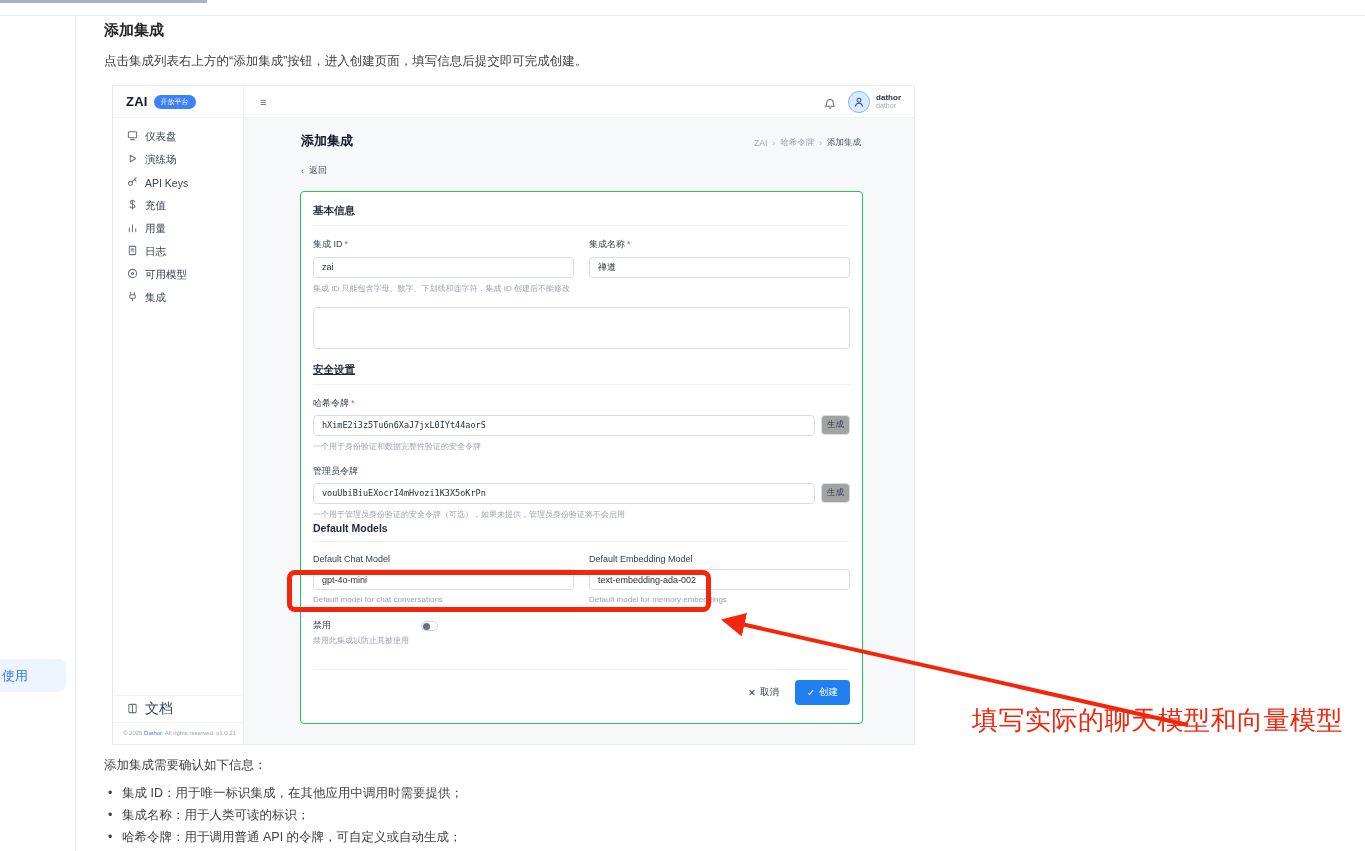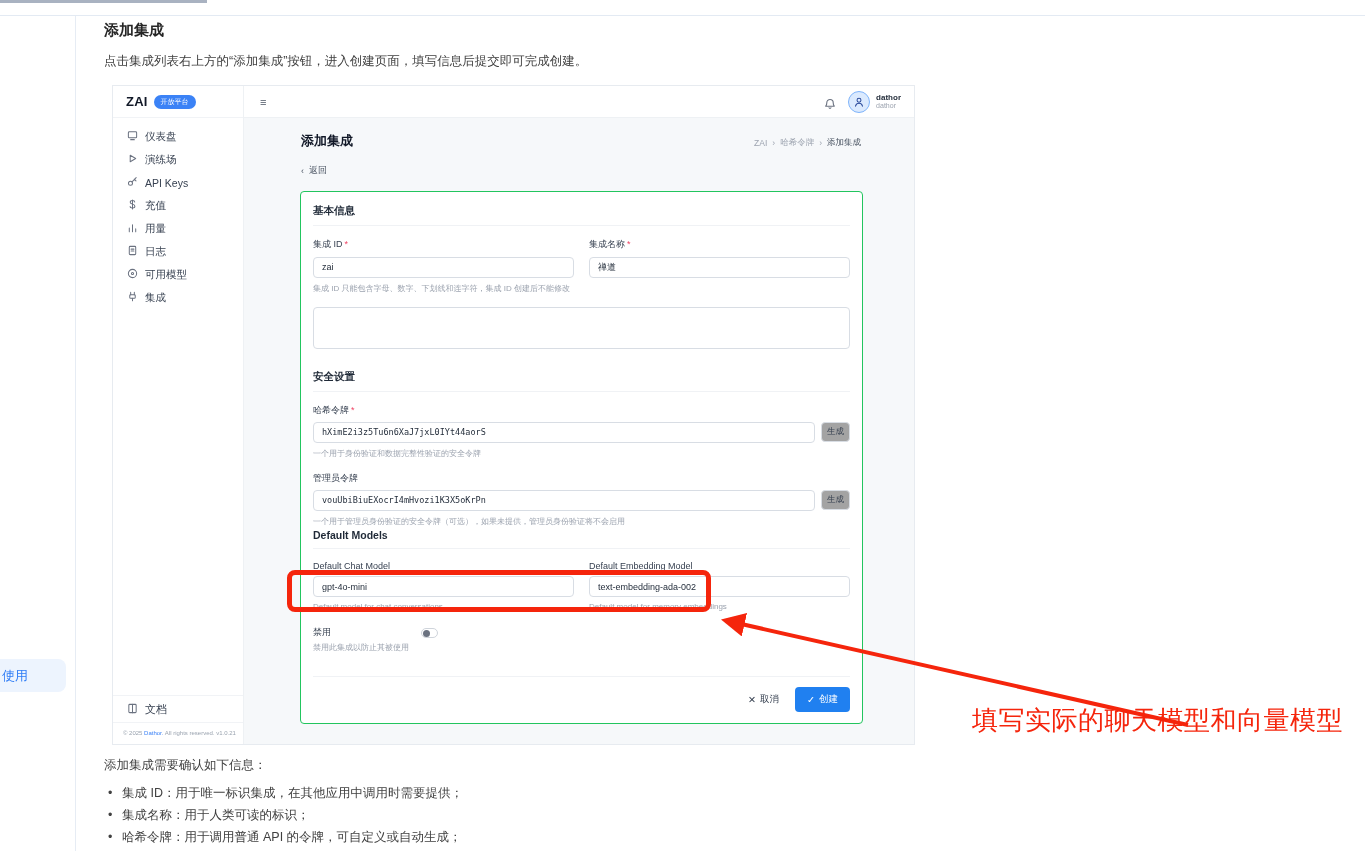--- a/index.html
+++ b/index.html
@@ -25,21 +25,21 @@
   .shot { position:absolute; left:112px; top:85px; width:803px; height:660px; background:#fff;
     border:1px solid #e7ebf0; display:flex; }
   .shot-sidebar { width:131px; background:#fff; border-right:1px solid #eef1f4; display:flex; flex-direction:column; }
   .logo-row { height:32px; display:flex; align-items:center; gap:6px; padding:0 13px; border-bottom:1px solid #f1f3f6; }
   .brand { font-size:13px; font-weight:800; color:#111827; letter-spacing:0.2px; }
   .brand-badge { font-size:7px; background:#3b82f6; color:#fff; padding:2px 7px; border-radius:9px; white-space:nowrap; }
   .nav { padding-top:7px; }
   .nav-item { height:23px; display:flex; align-items:center; gap:7px; padding:0 14px; font-size:10.5px; color:#374151; cursor:pointer; }
   .nav-item svg, .docs-row svg { width:11px; height:11px; stroke:#6b7280; fill:none; stroke-width:1.1; stroke-linecap:round; stroke-linejoin:round; flex:none; }
   .side-spacer { flex:1; }
-  .docs-row { height:27px; display:flex; align-items:center; gap:7px; padding:0 14px; font-size:11px; color:#374151;
+  .docs-row { height:27px; display:flex; align-items:center; gap:7px; padding:0 14px; font-size:14px; color:#374151;
     border-top:1px solid #f1f3f6; cursor:pointer; }
   .copyright { border-top:1px solid #f1f3f6; padding:7px 8px 8px 10px; font-size:6px; color:#9aa3af; white-space:nowrap; }
   .copyright .blue { color:#3b82f6; }
 
   .shot-main { flex:1; background:#f6f8fa; position:relative; }
   .topbar { height:32px; background:#fff; border-bottom:1px solid #eef1f4; display:flex; align-items:center; padding:0 13px 0 16px; }
   .menu-glyph { font-size:11px; color:#4b5563; cursor:pointer; }
   .topbar-spacer { flex:1; }
   .bell { width:12px; height:12px; margin-right:12px; cursor:pointer; }
   .bell svg { width:12px; height:12px; stroke:#6b7280; fill:none; stroke-width:1.1; stroke-linecap:round; stroke-linejoin:round; }
@@ -51,21 +51,21 @@
   .user-sub { font-size:7px; color:#9ca3af; }
 
   .ph-title { position:absolute; left:57px; top:46px; font-size:13px; font-weight:700; color:#111827; }
   .breadcrumb { position:absolute; right:53px; top:51px; font-size:8.5px; color:#9ca3af; display:flex; gap:5px; align-items:center; }
   .breadcrumb .crumb-last { color:#4b5563; }
   .back-link { position:absolute; left:57px; top:78px; font-size:9px; color:#4b5563; display:flex; gap:5px; align-items:center; cursor:pointer; }
 
   .card { position:absolute; left:56px; top:105px; width:563px; height:533px; background:#fff;
     border:1px solid #22c55e; border-radius:4px; padding:10px 12px; overflow:hidden; }
   .sec-title { font-size:10.5px; font-weight:700; color:#1f2937; padding:2px 0 7px; border-bottom:1px solid #f0f2f5; margin-bottom:12px; }
-  .sec-title.mt { margin-top:15px; }
+  .sec-title.mt { margin-top:8px;text-decoration:underline; }
   .sec-title.mt2 { }
   .grid2 { display:grid; grid-template-columns:1fr 1fr; column-gap:15px; }
   .f-label { font-size:9px; color:#374151; margin-bottom:5px; display:block; }
   .req { color:#ef4464; margin-left:2px; }
   .tin { width:100%; height:21px; border:1px solid #d8dde4; border-radius:4px; font-size:9px; padding:0 8px;
     color:#1f2937; background:#fff; font-family:"Liberation Sans","DejaVu Sans",sans-serif; }
   .tin.mono { font-family:"DejaVu Sans Mono","Liberation Mono",monospace; font-size:8.5px; }
   .help { font-size:8px; color:#9ca3af; margin-top:5px; }
   .blk { margin-bottom:13px; }
   .desc-area { width:100%; height:42px; border:1px solid #d8dde4; border-radius:4px; resize:none;

